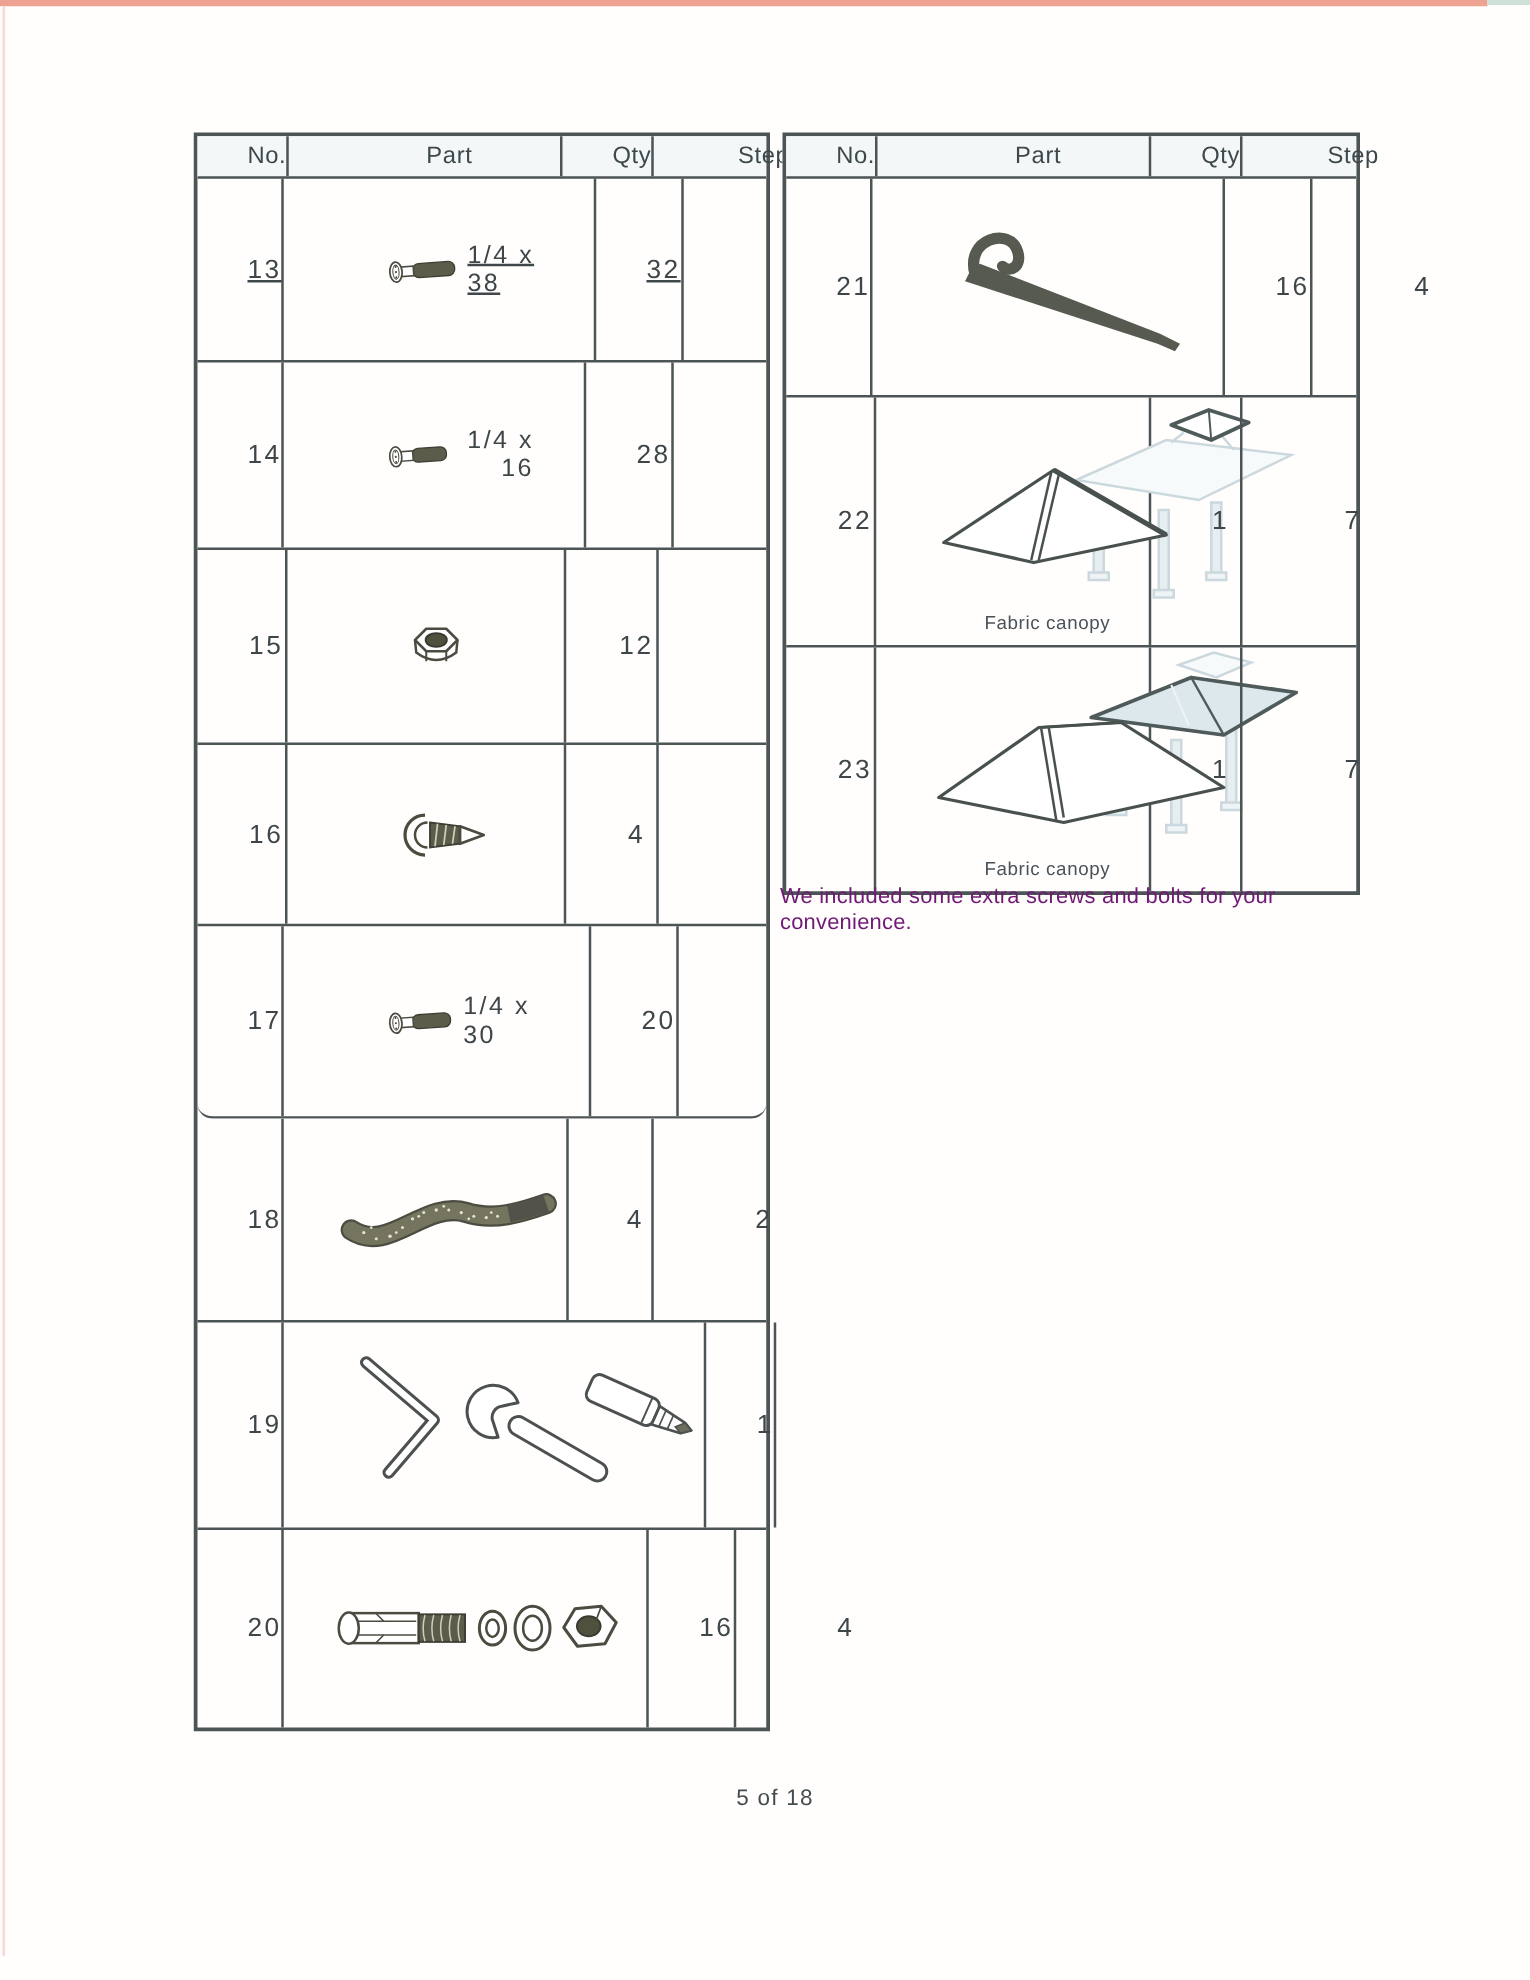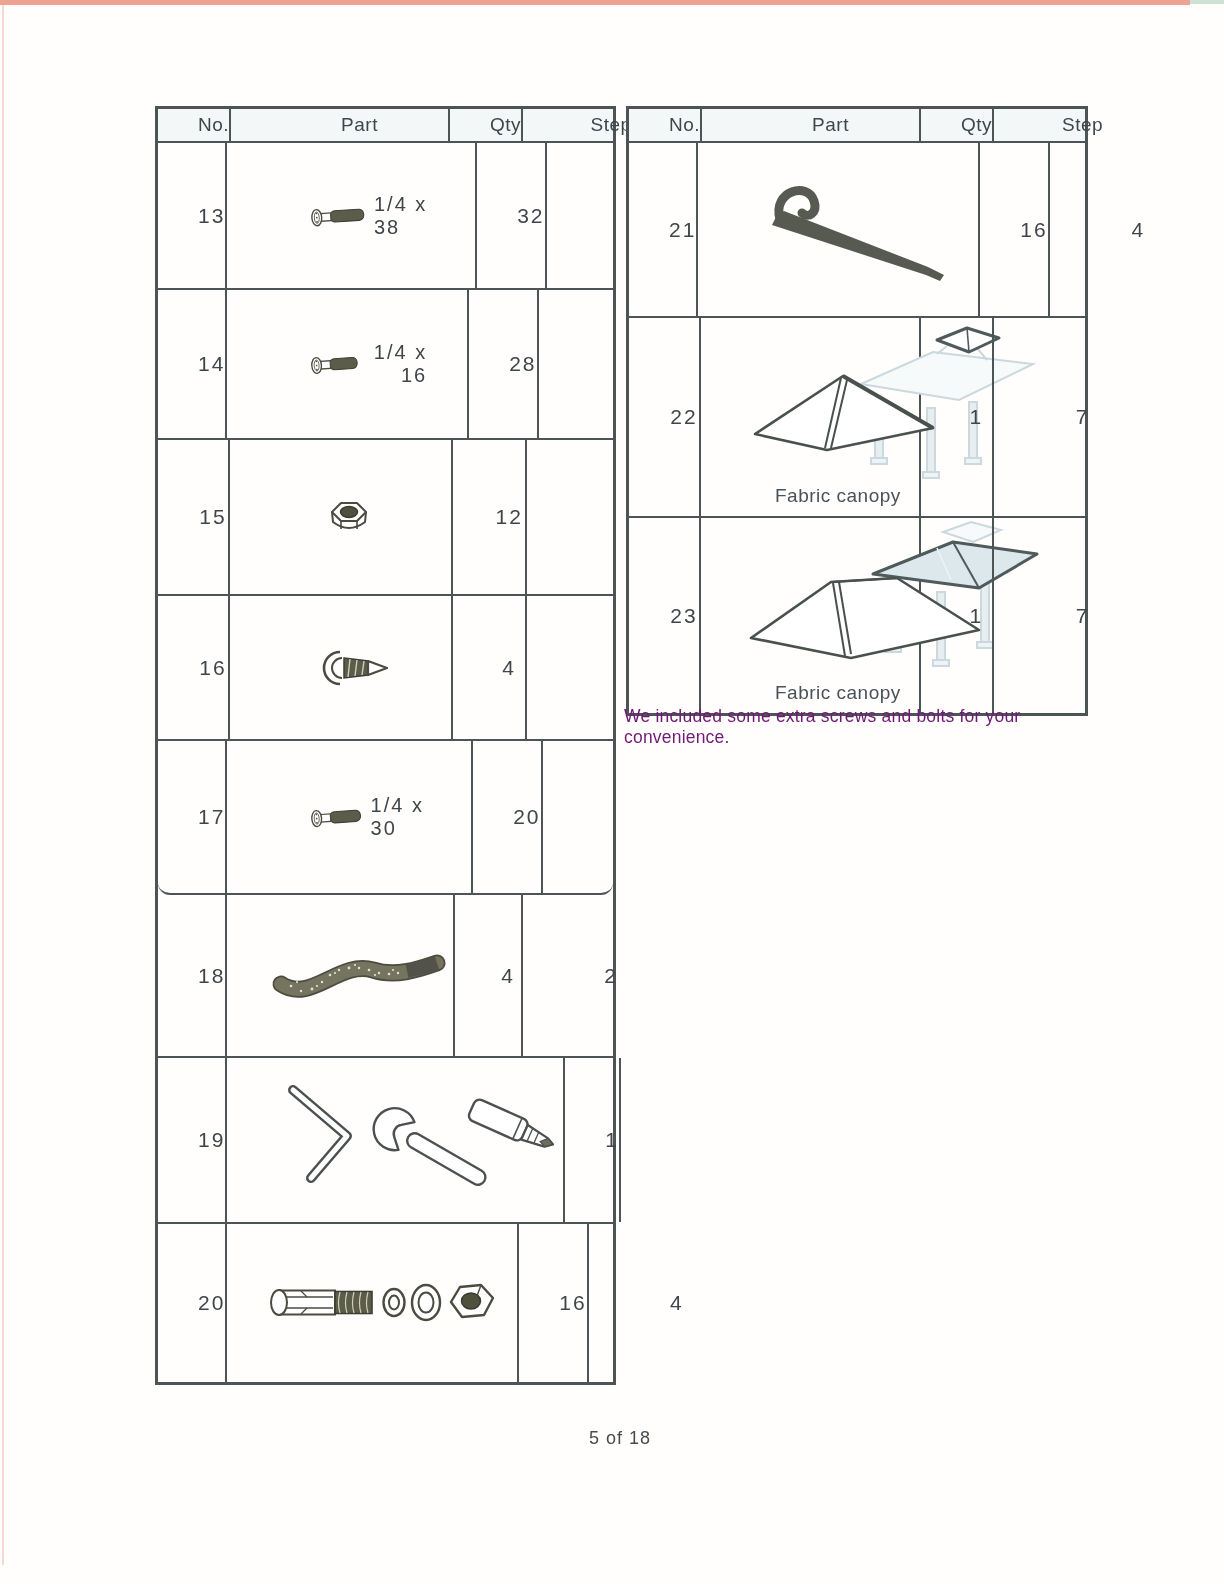--- a/index.html
+++ b/index.html
@@ -34,21 +34,21 @@
   .hrow .tcell{font-size:19px;letter-spacing:0.5px;color:#3d484c;}
   .num{font-size:21px;letter-spacing:2px;color:#3e4649;}
   .part-flex{justify-content:flex-start;}
   .size-label{font-size:20px;letter-spacing:2px;color:#3e4649;margin-left:auto;margin-right:40px;}
   .icon-pad{margin-left:42px;display:block;}
   .icon-center{margin:0 auto;display:block;}
 
   .canopy-cell{padding:0;}
   .canopy-label{
     position:absolute;left:0;right:0;bottom:9px;text-align:center;
-    font-size:19px;letter-spacing:0.5px;color:#49525a;padding-left:16px;
+    font-size:15px;letter-spacing:0.5px;color:#49525a;padding-left:16px;
   }
   .note{
     position:absolute;left:624px;top:706px;width:470px;
     font-size:17.5px;letter-spacing:0.2px;color:#701a75;
   }
   .footer{
     position:absolute;left:589px;top:1428px;
     font-size:18px;letter-spacing:1px;color:#454c50;
   }
 </style>
@@ -61,21 +61,21 @@
   <div class="scan-left"></div>
 
   <div class="ptable lt" style="left:155px;top:106px;width:455px;">
     <div class="trow hrow">
       <div class="tcell c-no">No.</div>
       <div class="tcell c-part">Part</div>
       <div class="tcell c-qty">Qty</div>
       <div class="tcell c-step">Step</div>
     </div>
 
-    <div class="trow" style="height:145px;">
+    <div class="trow" style="height:145px;text-decoration:underline;">
       <div class="tcell c-no num">13</div>
       <div class="tcell c-part part-flex">
         <svg class="icon-pad" width="92" height="36" viewBox="0 0 92 36">
           <g transform="rotate(-4 46 18)">
             <rect x="30" y="10" width="48" height="16" rx="7" fill="#5c5c4a" stroke="#3e3e34" stroke-width="1.5"></rect>
             <rect x="17" y="12.5" width="14" height="11" fill="#fff" stroke="#4b4b40" stroke-width="1.8"></rect>
             <ellipse cx="11" cy="18" rx="7" ry="11.5" fill="#fff" stroke="#4b4b40" stroke-width="2"></ellipse>
             <ellipse cx="11" cy="18" rx="3.5" ry="8" fill="none" stroke="#4b4b40" stroke-width="1.2"></ellipse>
             <circle cx="11" cy="12" r="1.2" fill="#4b4b40"></circle>
               <circle cx="11" cy="18" r="1.2" fill="#4b4b40"></circle>

